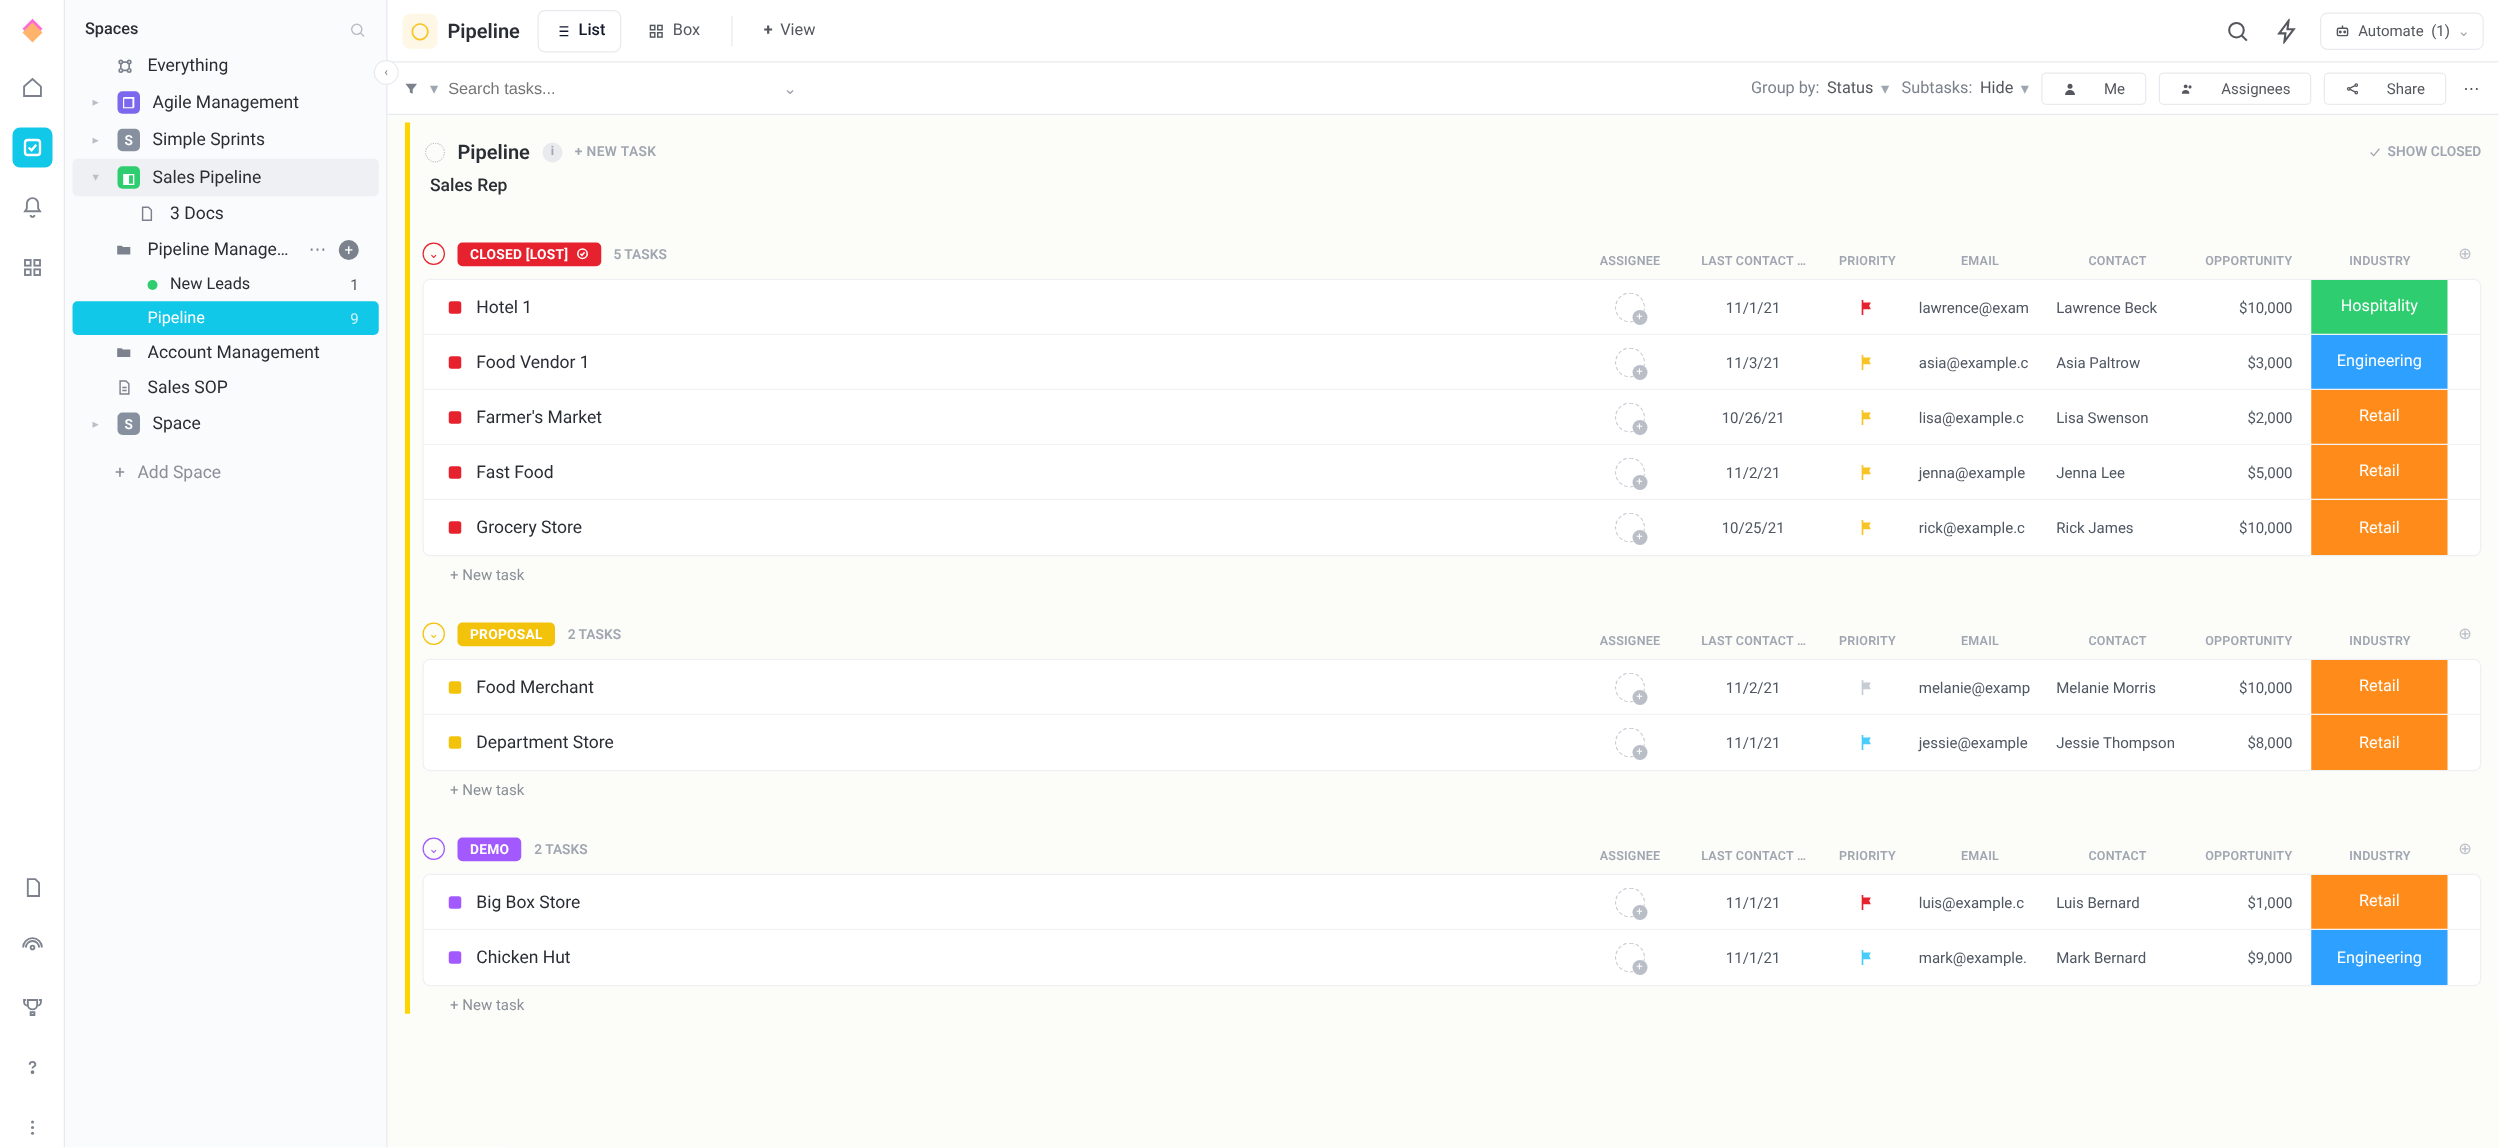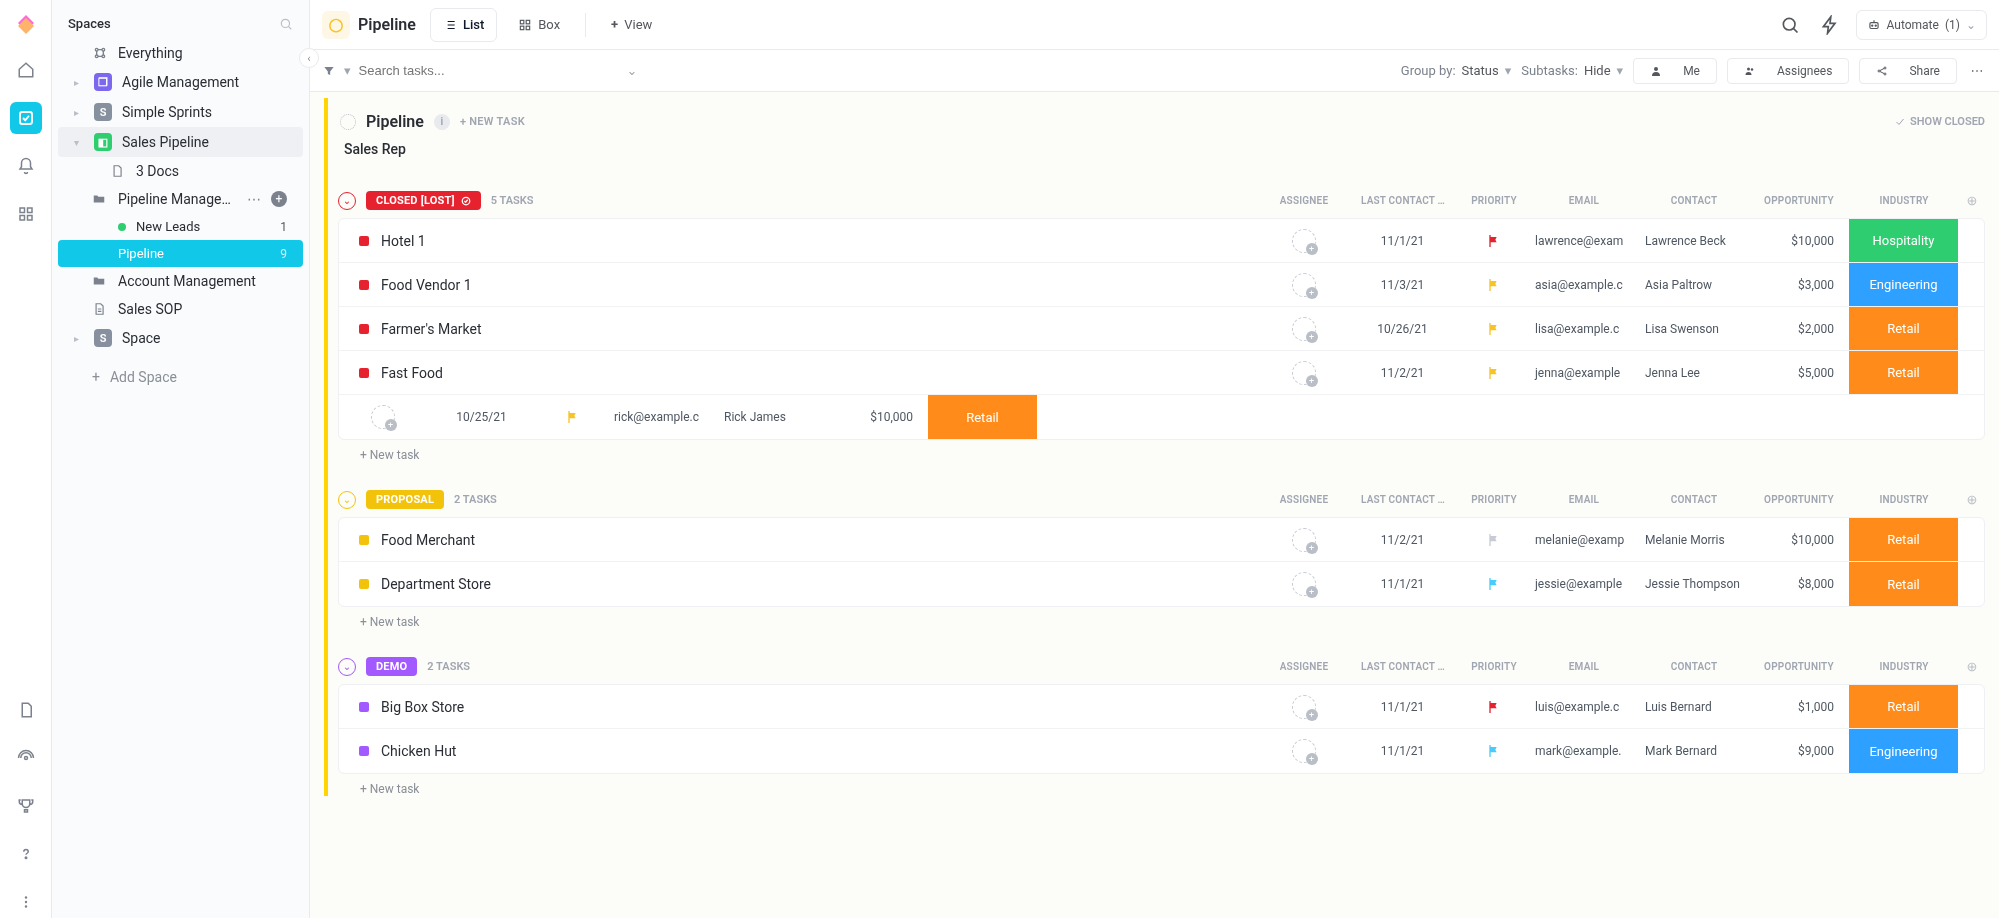--- a/index.html
+++ b/index.html
@@ -55,21 +55,21 @@
 .show-closed{margin-left:auto;font-size:11px;color:#a0a6b1;font-weight:600;display:flex;align-items:center;gap:4px;}
 .sales-rep{padding:4px 0 24px 6px;font-size:14px;color:#2a2e34;font-weight:500;}
 .group{margin:8px 0 26px 0;}
 .group-head{display:flex;align-items:center;gap:10px;padding:2px 0 8px 0;}
 .g-caret{width:18px;height:18px;border:1.5px solid;border-radius:50%;display:flex;align-items:center;justify-content:center;font-size:10px;}
 .g-caret.red{color:#e6222e;border-color:#e6222e;} .g-caret.yellow{color:#f3c30b;border-color:#f3c30b;} .g-caret.purple{color:#a259ff;border-color:#a259ff;}
 .g-pill{padding:3px 10px;border-radius:4px;font-size:11px;font-weight:700;color:#fff;display:flex;align-items:center;gap:6px;letter-spacing:.2px;}
 .g-pill.red{background:#e6222e;} .g-pill.yellow{background:#f3c30b;color:#fff;} .g-pill.purple{background:#a259ff;}
 .g-count{font-size:11px;color:#a0a6b1;font-weight:600;}
 .cols{margin-left:auto;display:flex;align-items:center;gap:0;}
-.col-h{font-size:10px;font-weight:600;color:#a0a6b1;text-align:center;letter-spacing:.2px;white-space:nowrap;overflow:hidden;text-overflow:ellipsis;}
+.col-h{font-size:10px;font-weight:600;color:#a0a6b1;text-align:center;letter-spacing:.2px;white-space:nowrap;overflow:hidden;text-overflow:ellipsis;margin-top:13px;}
 .w-assign{width:86px;} .w-date{width:112px;} .w-prio{width:70px;} .w-email{width:110px;} .w-contact{width:110px;} .w-opp{width:100px;} .w-ind{width:110px;}
 .add-col{width:26px;text-align:center;color:#b9bec7;cursor:pointer;}
 .rows{background:#fff;border:1px solid #eef0f3;border-radius:6px;}
 .row{display:flex;align-items:center;height:44px;border-bottom:1px solid #f1f2f4;}
 .row:last-child{border-bottom:none;}
 .r-left{display:flex;align-items:center;gap:12px;padding-left:20px;flex:1;min-width:0;}
 .st-sq{width:10px;height:10px;border-radius:2px;flex-shrink:0;}
 .st-sq.red{background:#e6222e;} .st-sq.yellow{background:#f3c30b;} .st-sq.purple{background:#a259ff;}
 .r-name{font-size:14px;color:#2a2e34;white-space:nowrap;overflow:hidden;text-overflow:ellipsis;}
 .r-cells{display:flex;align-items:stretch;height:100%;}
@@ -493,20 +493,24 @@
         <div class="cell w-email">jenna@example</div>
         <div class="cell w-contact">Jenna Lee</div>
         <div class="cell w-opp">$5,000</div>
         <div class="cell w-ind">
                       <div class="ind-badge ind-Retail">Retail</div>
                     </div>
         <div class="cell" style="width:26px;"></div>
       </div>
     </div>
                 <div class="row">
+      <div class="r-left">
+        <span class="st-sq red"></span>
+        <span class="r-name">Grocery Store</span>
+      </div>
       <div class="r-cells">
         <div class="cell w-assign">
                       <div class="assign-ic"></div>
                     </div>
         <div class="cell w-date">10/25/21</div>
         <div class="cell w-prio">
                       <span class="flag yellow">
                         <svg width="16" height="16" viewBox="0 0 24 24" fill="currentColor">
                           <path d="M5 3v18h2v-7h9l-2-4 2-4H7V3z"></path>
                         </svg>

